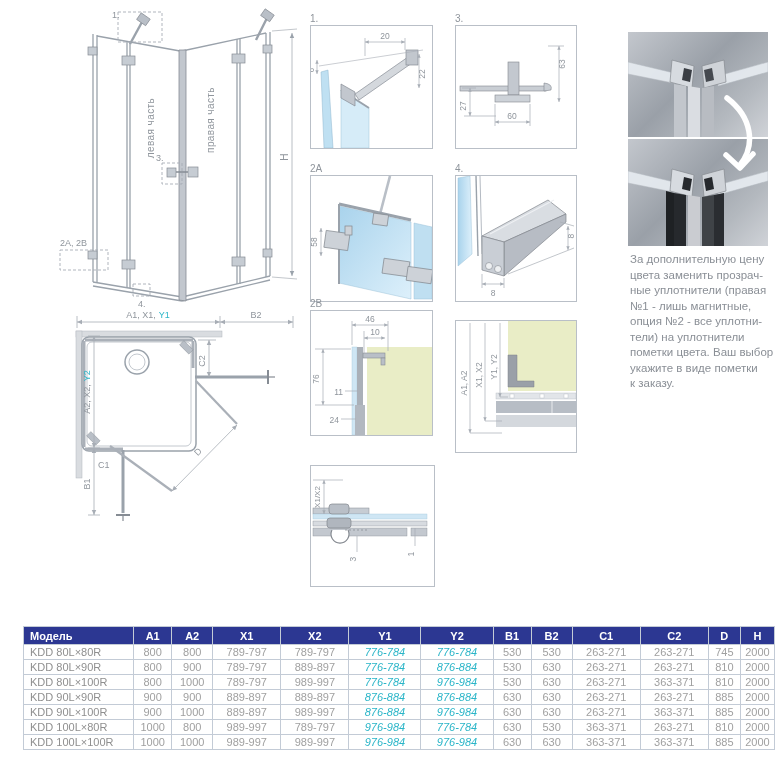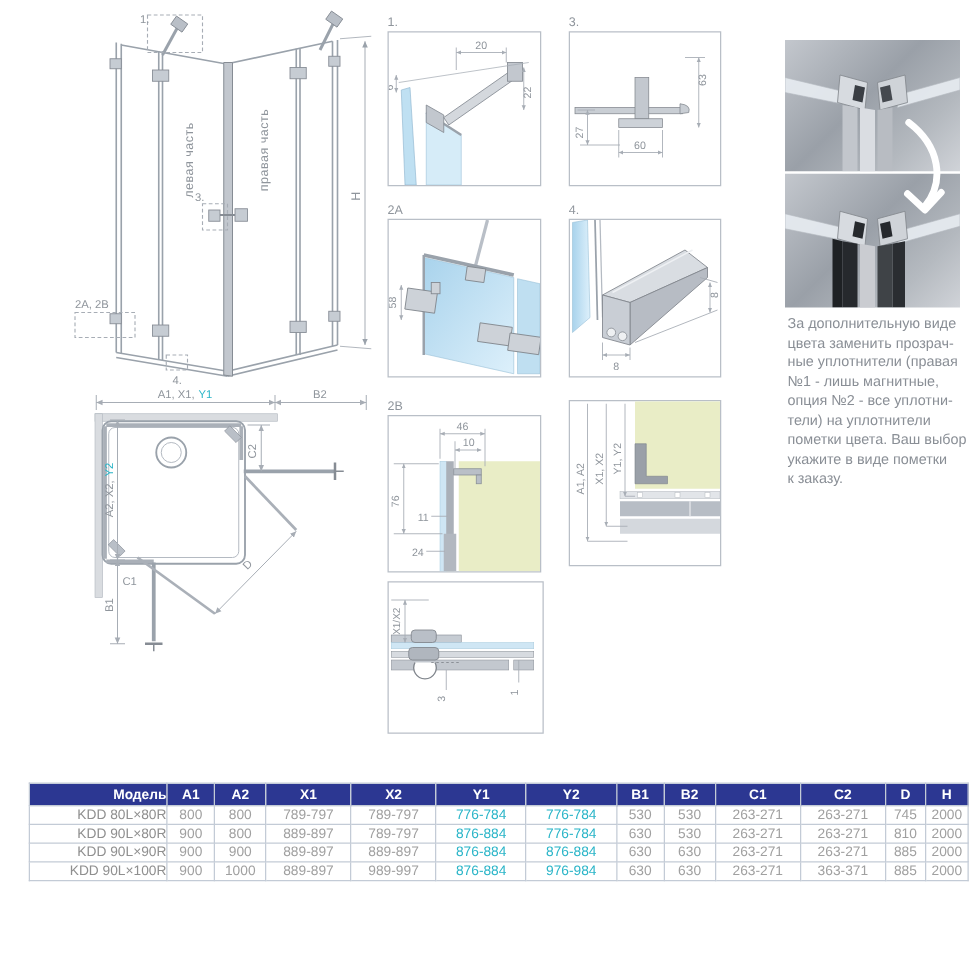--- a/index.html
+++ b/index.html
@@ -10,23 +10,23 @@
   .dbox{display:block;border:1px solid #b9bfc7;background:#fff;}
   svg text{font-family:"Liberation Sans",sans-serif;fill:#8f959c;}
   
   .photo{background:linear-gradient(135deg,#c3c7cd 0%,#9aa0a8 45%,#b4b9bf 75%,#d0d3d8 100%);}
   
   #note{font-size:11.5px;line-height:15.5px;color:#8a8f96;}
   
   #spec{border-collapse:collapse;table-layout:fixed;width:752px;font-size:11px;}
   #spec th{background:#2c3792;color:#fff;font-weight:bold;height:17px;border:1px solid #c3cbd6;text-align:center;padding:0;}
   #spec td{height:14px;border:1px solid #c3cbd6;text-align:center;color:#a0a0a0;padding:0;background:#fff;white-space:nowrap;overflow:hidden;}
-  #spec th.model,#spec td.model{text-align:right;padding-left:6px;}
+  #spec th.model,#spec td.model{text-align:left;padding-left:6px;}
   #spec td.model{color:#8f8f8f;}
-  #spec td.cyan{color:#2ab5c8;}
+  #spec td.cyan{color:#2ab5c8;font-style:italic;}
   .c1{width:110px}.c2{width:38px}.c3{width:41px}.c4{width:68px}.c5{width:68px}.c6{width:72px}.c7{width:72px}
   .c8{width:38px}.c9{width:41px}.c10{width:68px}.c11{width:68px}.c12{width:32px}.c13{width:34px}
 </style>
 </head>
 <body>
 
 <div id="canvas">
 
   <svg class="abs" style="left:30px;top:0px" width="270" height="330" viewBox="0 0 270 330">
     <defs>
@@ -275,21 +275,21 @@
         <line x1="112" y1="50" x2="112" y2="74" marker-start="url(#a-b4)" marker-end="url(#a-b4)"></line>
         <line x1="26" y1="98" x2="26" y2="112"></line>
           <line x1="48" y1="102" x2="48" y2="112"></line>
         <line x1="26" y1="108" x2="48" y2="108" marker-start="url(#a-b4)" marker-end="url(#a-b4)"></line>
       </g>
       <text x="118" y="64" font-size="8.5" text-anchor="middle" transform="rotate(-90 116 62)">8</text>
       <text x="37" y="120" font-size="8.5" text-anchor="middle">8</text>
     </svg>
   </div>
 
-  <div class="abs" style="left:310px;top:319px">
+  <div class="abs" style="left:310px;top:297px">
     <div class="dlabel">2B</div>
     <svg class="dbox" width="121" height="124" viewBox="0 0 121 124">
       <defs>
           <marker id="a-b2b" viewBox="0 0 10 10" refX="9" refY="5" markerWidth="6" markerHeight="6" orient="auto-start-reverse">
             <path d="M0,1L9,5L0,9z" fill="#a7adb5"></path>
           </marker>
         </defs>
       <rect x="56" y="36" width="65" height="88" fill="#e9edc6"></rect>
       <rect x="41" y="36" width="5" height="88" fill="#cfe6f4" stroke="#a5c9dd" stroke-width="0.4"></rect>
       <rect x="46" y="36" width="6" height="88" fill="#aab0b8"></rect>
@@ -401,21 +401,21 @@
       <polygon points="60,56 72,58 72,107 60,107" fill="#caccd1"></polygon>
       <polygon points="74,58 86,56 86,107 74,107" fill="#3f4347"></polygon>
     </svg>
   </div>
   <svg class="abs" style="left:712px;top:95px" width="60" height="85" viewBox="0 0 60 85">
     <path d="M15,3 C40,22 44,50 28,70" stroke="#fff" stroke-width="5.5" fill="none" stroke-linecap="round"></path>
     <path d="M13,60 L27,73 L40,59" stroke="#fff" stroke-width="5.5" fill="none" stroke-linecap="round" stroke-linejoin="round" transform="translate(1,0)"></path>
   </svg>
 
   <div id="note" class="abs" style="left:630px;top:252px;width:152px">
-      <div>За дополнительную виде</div>
+      <div>За дополнительную цену</div>
       <div>цвета заменить прозрач-</div>
       <div>ные уплотнители (правая</div>
       <div>№1 - лишь магнитные,</div>
       <div>опция №2 - все уплотни-</div>
       <div>тели)  на уплотнители</div>
       <div>пометки цвета. Ваш выбор</div>
       <div>укажите в виде пометки</div>
       <div>к заказу.</div>
     </div>
 
@@ -462,31 +462,46 @@
           <td class="cyan">776-784</td>
           <td class="cyan">776-784</td>
           <td>530</td>
           <td>530</td>
           <td>263-271</td>
           <td>263-271</td>
           <td>745</td>
           <td>2000</td>
         </tr>
         <tr>
-          <td class="model">KDD 90L×80R</td>
+          <td class="model">KDD 80L×90R</td>
+          <td>800</td>
           <td>900</td>
+          <td>789-797</td>
+          <td>889-897</td>
+          <td class="cyan">776-784</td>
+          <td class="cyan">876-884</td>
+          <td>530</td>
+          <td>630</td>
+          <td>263-271</td>
+          <td>263-271</td>
+          <td>810</td>
+          <td>2000</td>
+        </tr>
+        <tr>
+          <td class="model">KDD 80L×100R</td>
           <td>800</td>
-          <td>889-897</td>
+          <td>1000</td>
           <td>789-797</td>
-          <td class="cyan">876-884</td>
+          <td>989-997</td>
           <td class="cyan">776-784</td>
-          <td>630</td>
+          <td class="cyan">976-984</td>
           <td>530</td>
-          <td>263-271</td>
-          <td>263-271</td>
+          <td>630</td>
+          <td>263-271</td>
+          <td>363-371</td>
           <td>810</td>
           <td>2000</td>
         </tr>
         <tr>
           <td class="model">KDD 90L×90R</td>
           <td>900</td>
           <td>900</td>
           <td>889-897</td>
           <td>889-897</td>
           <td class="cyan">876-884</td>
@@ -506,16 +521,46 @@
           <td>989-997</td>
           <td class="cyan">876-884</td>
           <td class="cyan">976-984</td>
           <td>630</td>
           <td>630</td>
           <td>263-271</td>
           <td>363-371</td>
           <td>885</td>
           <td>2000</td>
         </tr>
+        <tr>
+          <td class="model">KDD 100L×80R</td>
+          <td>1000</td>
+          <td>800</td>
+          <td>989-997</td>
+          <td>789-797</td>
+          <td class="cyan">976-984</td>
+          <td class="cyan">776-784</td>
+          <td>630</td>
+          <td>530</td>
+          <td>363-371</td>
+          <td>263-271</td>
+          <td>810</td>
+          <td>2000</td>
+        </tr>
+        <tr>
+          <td class="model">KDD 100L×100R</td>
+          <td>1000</td>
+          <td>1000</td>
+          <td>989-997</td>
+          <td>989-997</td>
+          <td class="cyan">976-984</td>
+          <td class="cyan">976-984</td>
+          <td>630</td>
+          <td>630</td>
+          <td>363-371</td>
+          <td>363-371</td>
+          <td>885</td>
+          <td>2000</td>
+        </tr>
       </tbody>
   </table>
 
 </div>
 
 </body></html>

